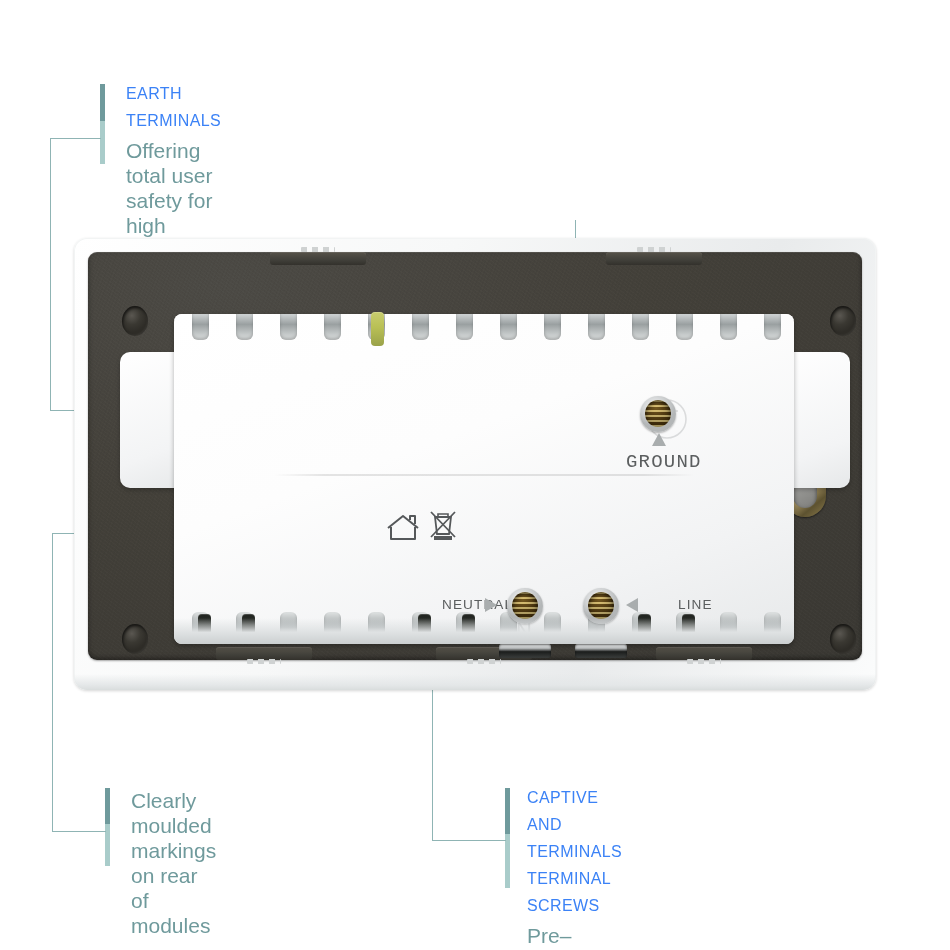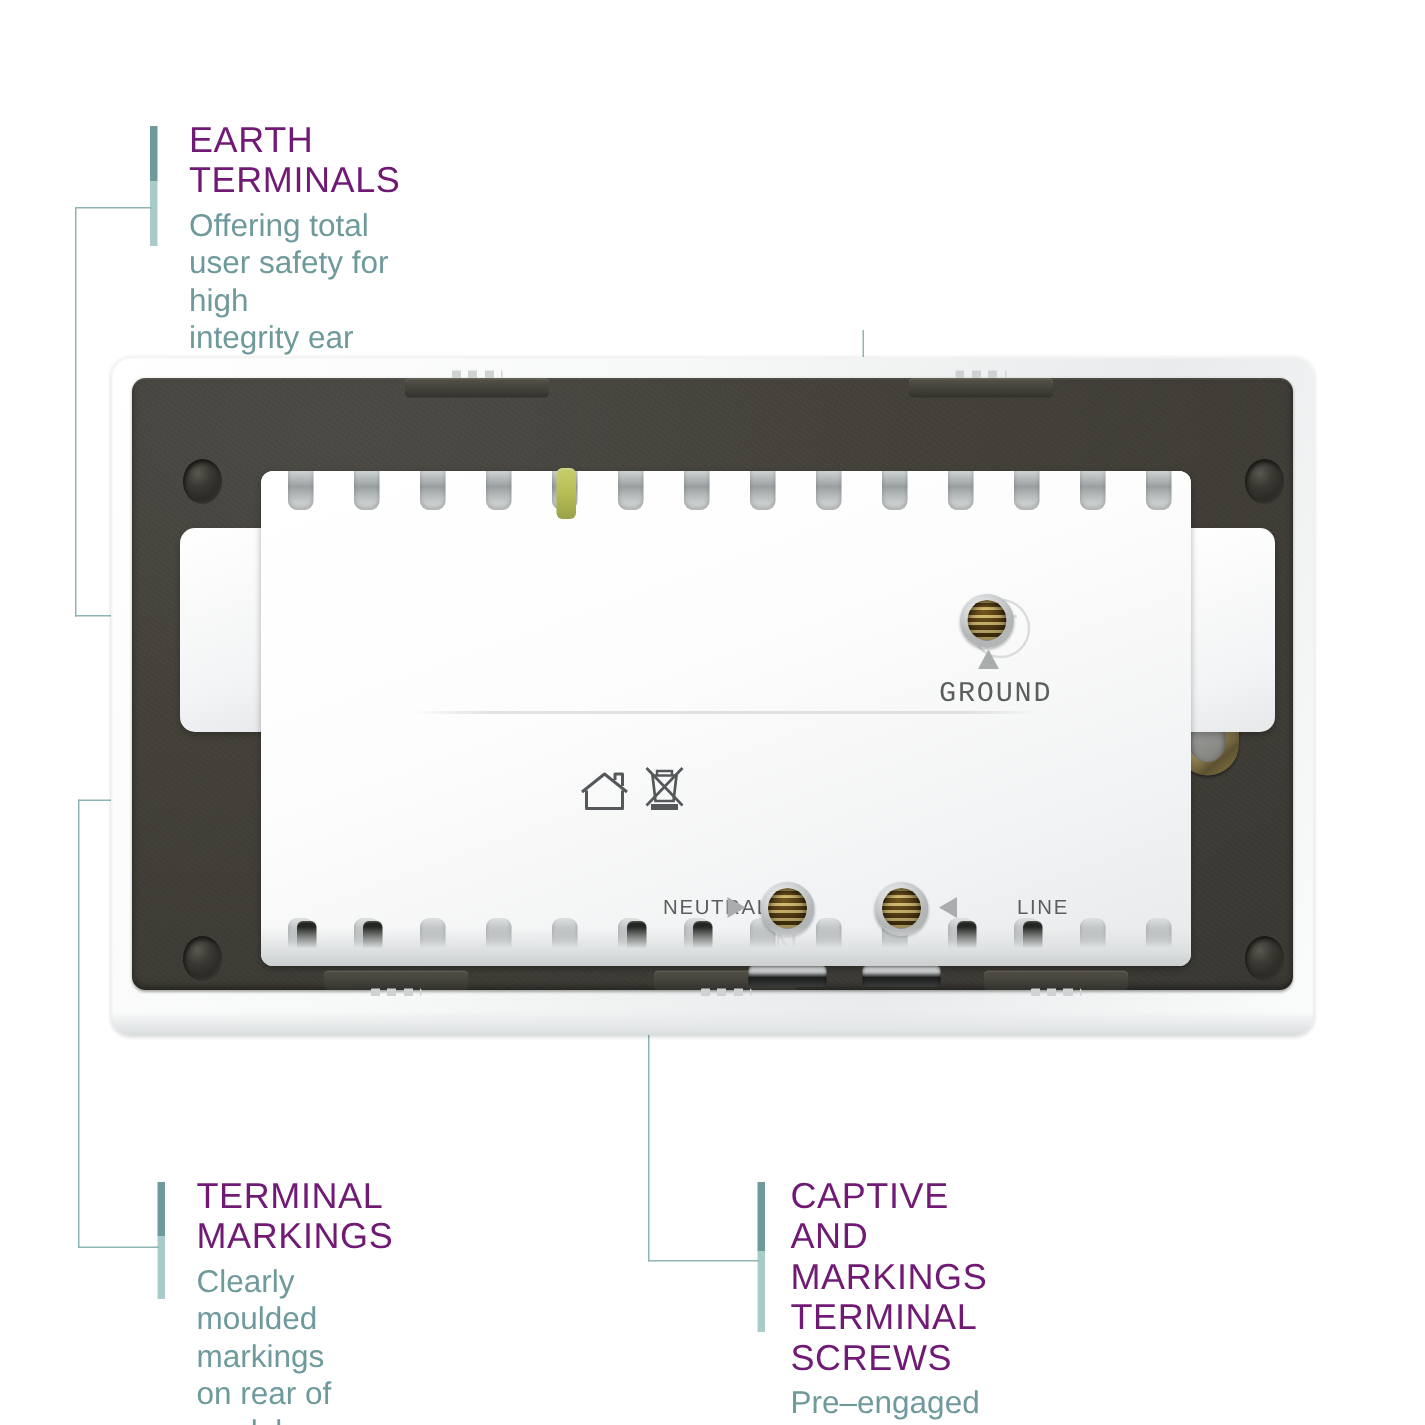--- a/index.html
+++ b/index.html
@@ -13,21 +13,21 @@
 
   
   .callout{position:absolute;}
   .callout .bar{
     position:absolute;left:0;top:0;width:5px;
     background:linear-gradient(to bottom,#6f9a9c 0%,#6f9a9c 46%,#a9ccca 46%,#a9ccca 100%);
   }
   .callout .txt{position:absolute;left:24px;top:0;}
   .callout h3{
     margin:0;font-weight:400;letter-spacing:.4px;
-    font-size:24px;line-height:27px;color:#701a75;
+    font-size:16px;line-height:27px;color:#3b82f6;
     white-space:pre-line;
   }
   .callout p{
     margin:4px 0 0 0;font-weight:400;
     font-size:21px;line-height:25px;color:#6f9a9c;
     white-space:pre-line;
   }
 
   #callout-earth{left:100px;top:84px;}
   #callout-earth .bar{height:80px;}
@@ -251,34 +251,33 @@
 
   <div class="leader h" style="left:50px;top:138px;width:51px;"></div>
   <div class="leader v" style="left:50px;top:138px;height:273px;"></div>
   <div class="leader h" style="left:50px;top:410px;width:526px;"></div>
   <div class="leader v" style="left:575px;top:220px;height:191px;"></div>
   <div class="dot" style="left:569px;top:330px;"></div>
 
   <div class="callout" id="callout-terminal">
     <div class="bar"></div>
     <div class="txt">
-      <h3>TERMINAL MARKINGS</h3>
       <p>Clearly moulded markings
 on rear of modules</p>
     </div>
   </div>
   <div class="leader h" style="left:52px;top:533px;width:265px;"></div>
   <div class="leader v" style="left:52px;top:533px;height:299px;"></div>
   <div class="leader h" style="left:52px;top:831px;width:54px;"></div>
   <div class="dot" style="left:311px;top:527px;"></div>
 
   <div class="callout" id="callout-screws">
     <div class="bar"></div>
     <div class="txt">
-      <h3>CAPTIVE AND MARKINGS
+      <h3>CAPTIVE AND TERMINALS
 TERMINAL SCREWS</h3>
       <p>Pre–engaged in terminal for
 fast andeasy installation</p>
     </div>
   </div>
   <div class="leader v" style="left:432px;top:543px;height:298px;"></div>
   <div class="leader h" style="left:432px;top:840px;width:74px;"></div>
   <div class="dot" style="left:426px;top:534px;"></div>
 
   <div class="product">

